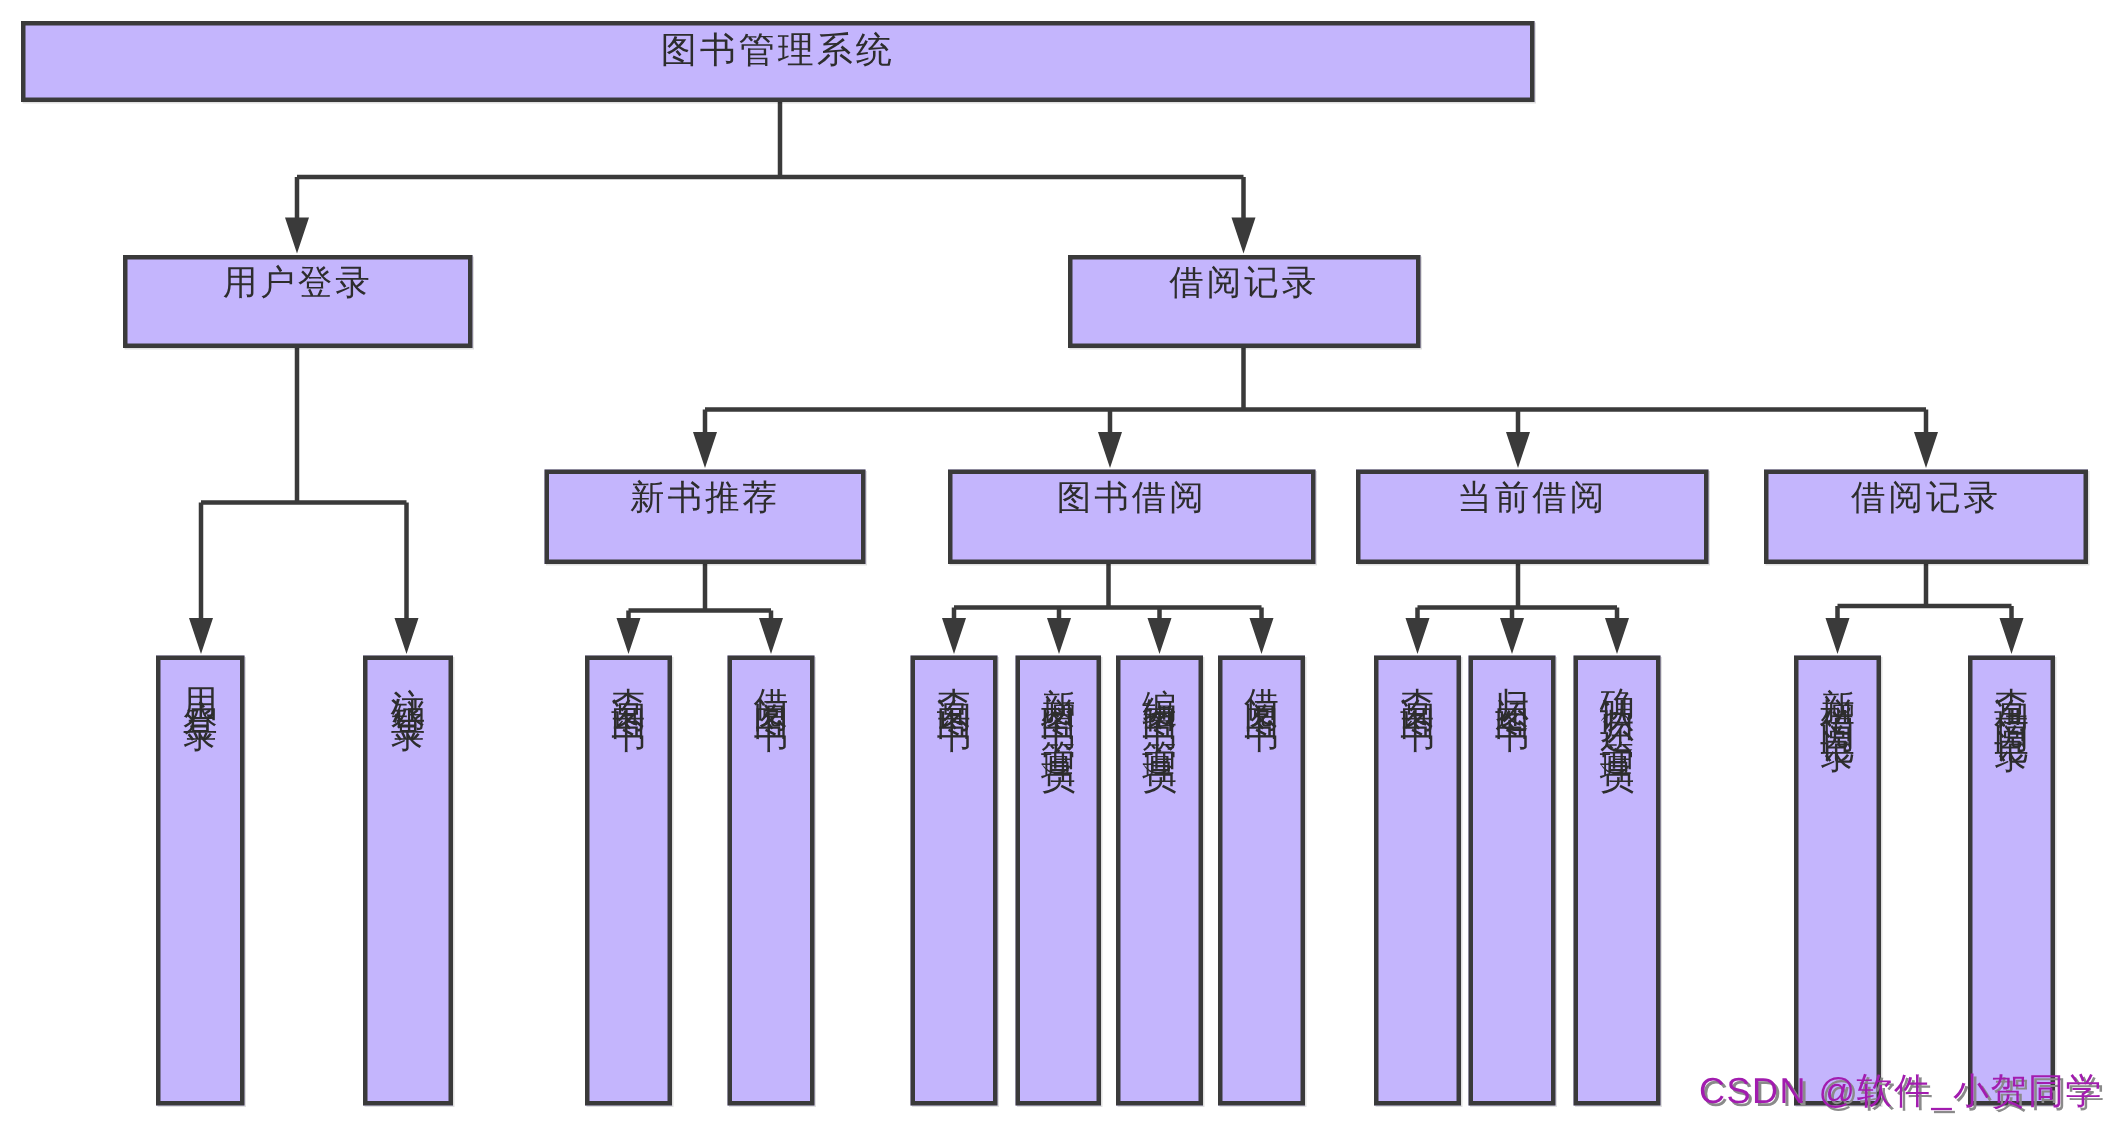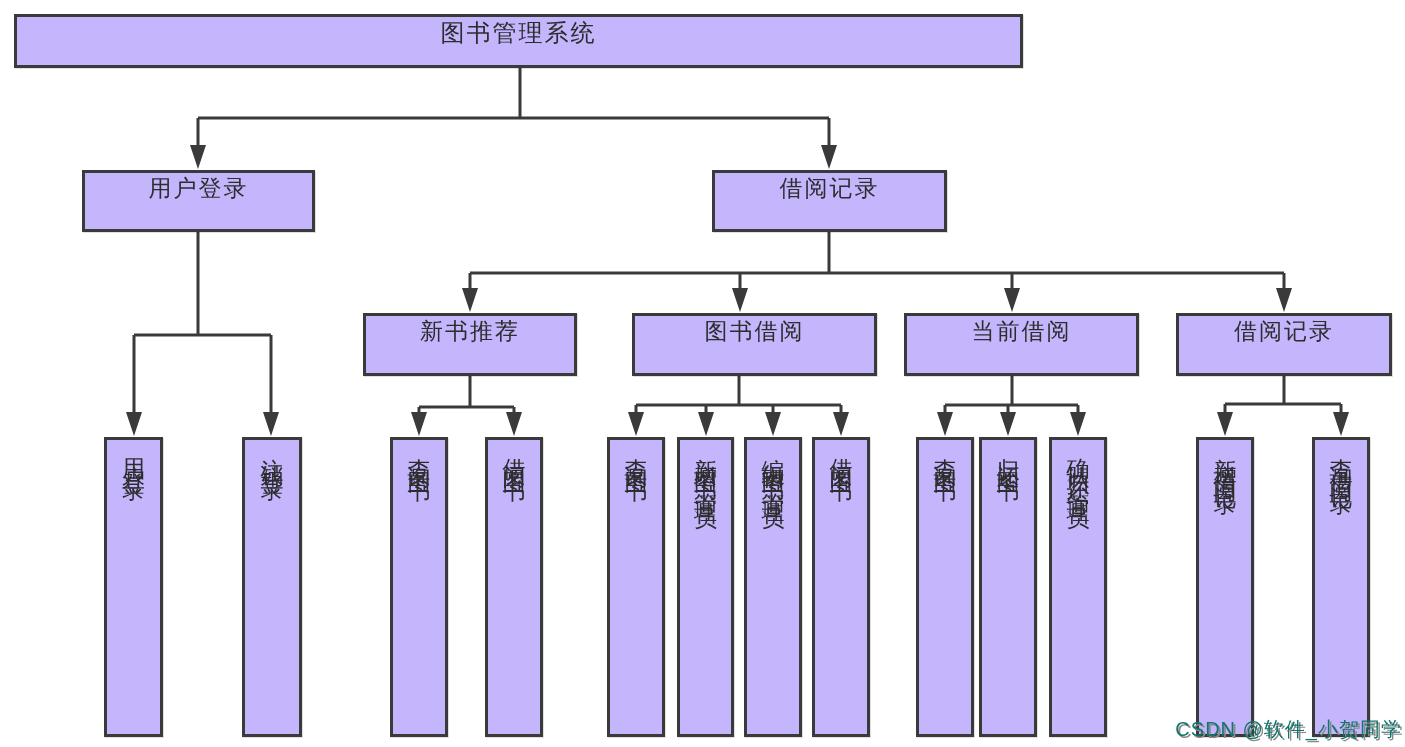--- a/index.html
+++ b/index.html
@@ -38,23 +38,23 @@
   .v-box .v-label {
     writing-mode: vertical-rl;
     text-orientation: mixed;
     font-size: 23px;
     letter-spacing: 7px;
     line-height: 1;
   }
   #watermark {
     position: absolute;
     right: 3px; bottom: 4px;
-    font-size: 20px;
+    font-size: 24px;
     letter-spacing: 1px;
-    color: #0f766e;
+    color: #a21caf;
     text-shadow: 2px 2px 0 #8a8a8a;
     white-space: nowrap;
   }
 </style>
 </head>
 <body>
 
 <div id="canvas">
 
   <svg id="connectors" viewBox="0 0 1405 747" xmlns="http://www.w3.org/2000/svg">

